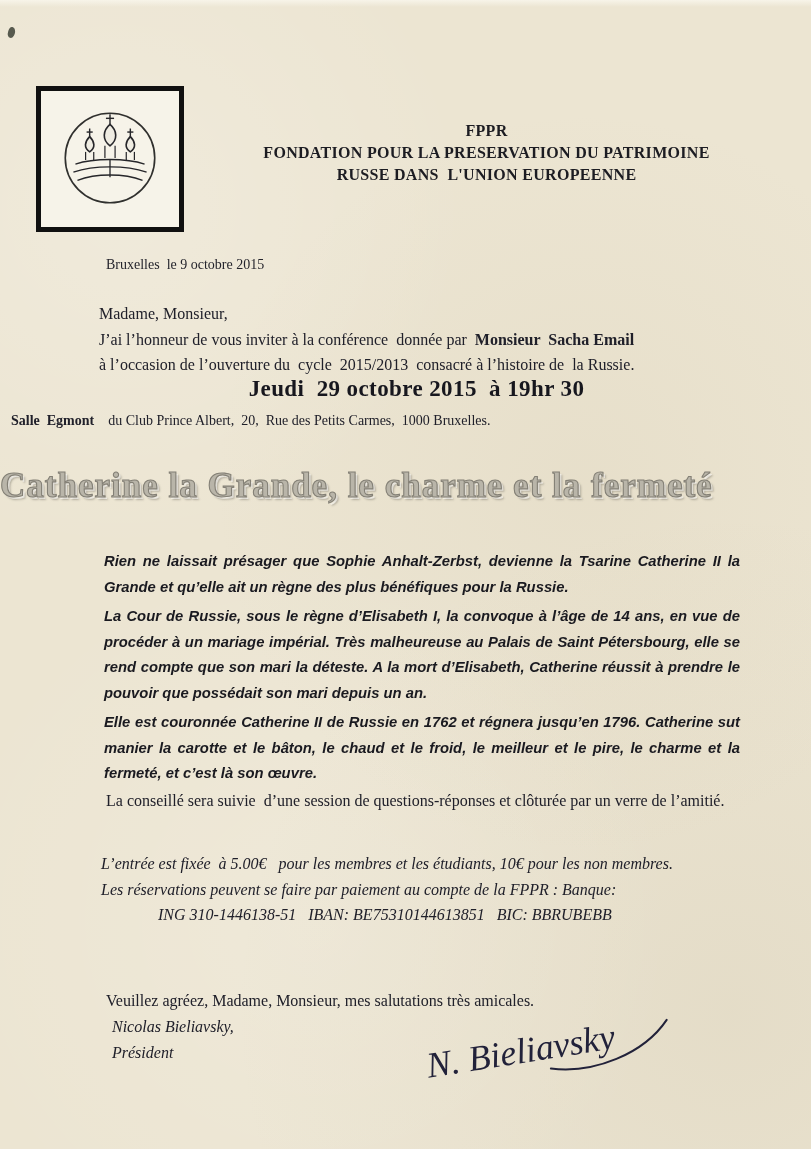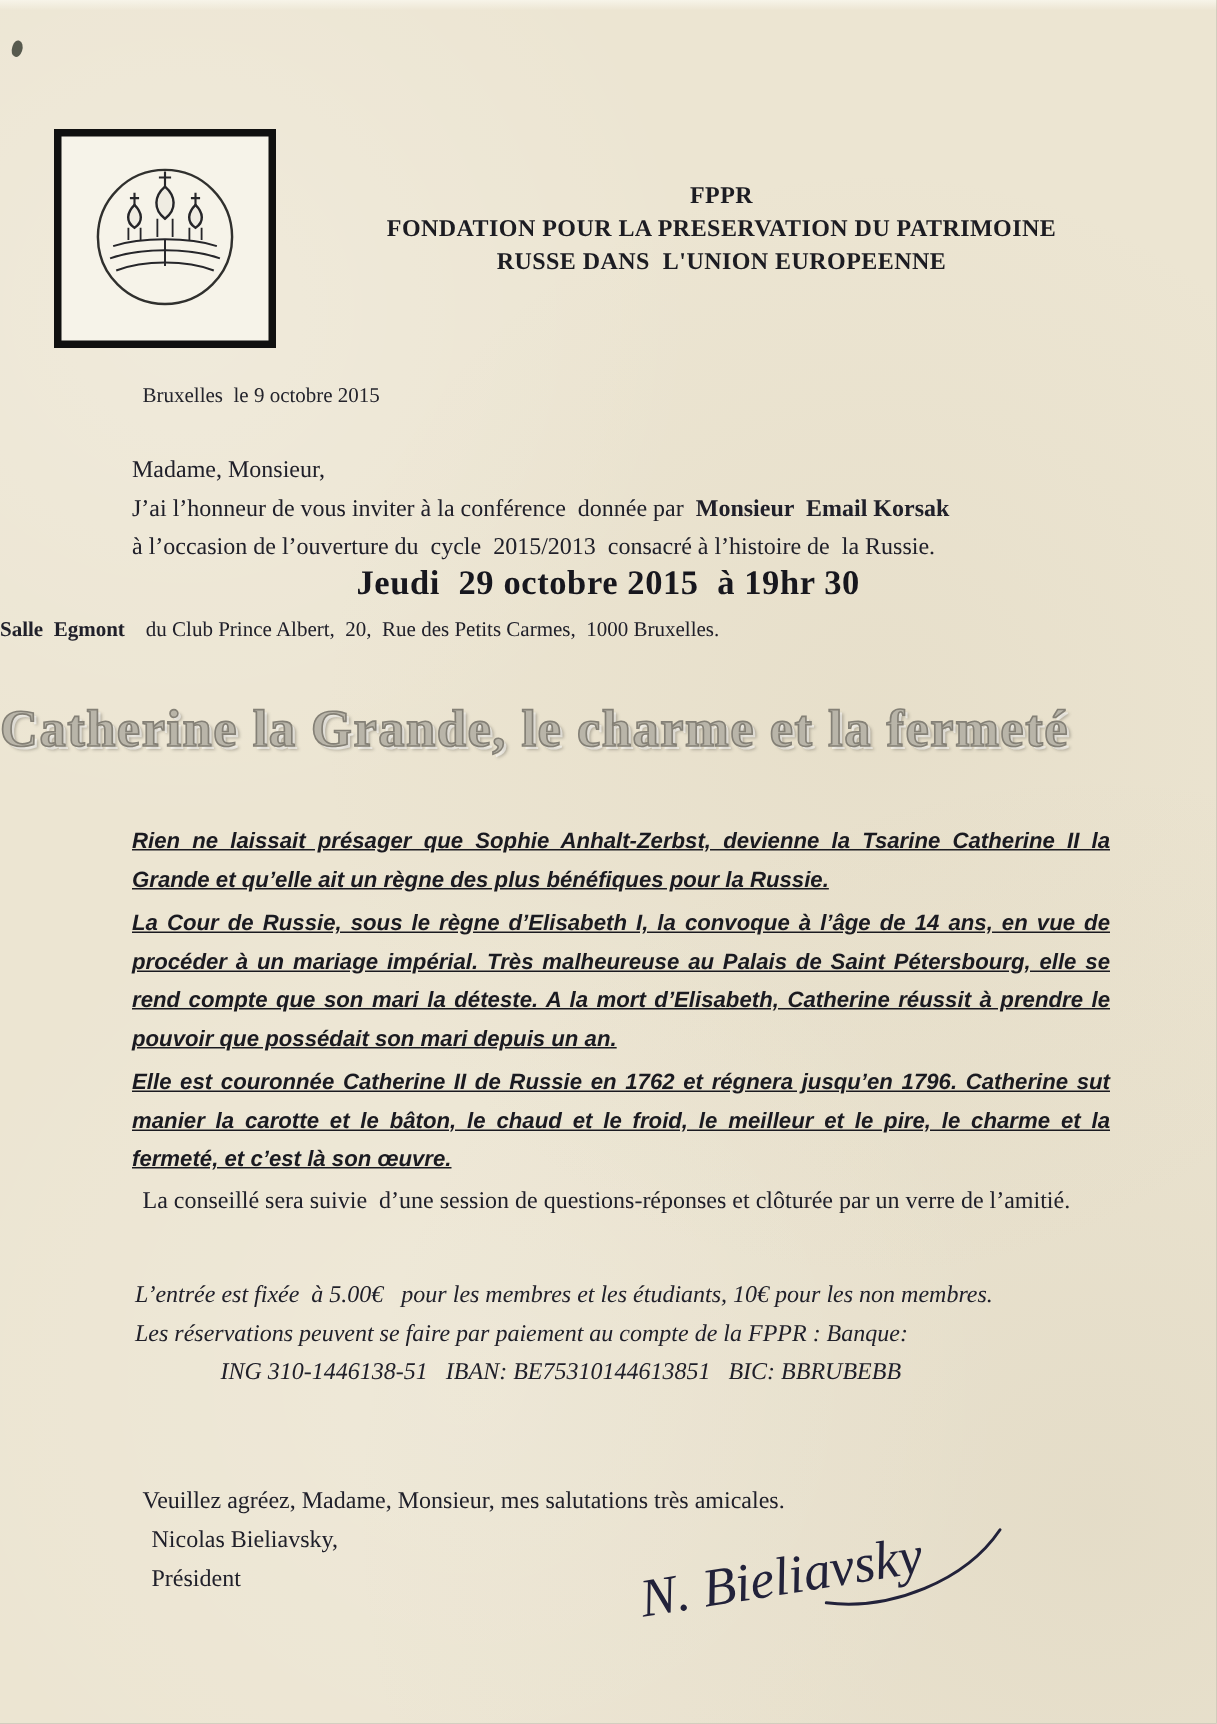--- a/index.html
+++ b/index.html
@@ -22,21 +22,21 @@
   .scan-edge-top {
     position:absolute; top:0; left:0; right:0; height:7px;
     background:linear-gradient(#f7f4e9, rgba(247,244,233,0));
   }
   .speck {
     position:absolute; left:8px; top:27px; width:7px; height:11px;
     background:#3c4136; border-radius:45% 60% 50% 55%;
     transform:rotate(18deg); opacity:.85;
   }
 
-  .prewrap { white-space:pre-wrap; }
+  .prewrap { white-space:pre-wrap;margin-left:11px; }
 
   
   .logo-box {
     position:absolute; left:36px; top:86px;
     width:148px; height:146px;
     border:5px solid #101010;
     background:#f6f3e9;
     display:flex; align-items:center; justify-content:center;
   }
 
@@ -78,41 +78,41 @@
     text-shadow:2px 2px 0 rgba(255,255,255,0.55), 3px 3px 2px rgba(112,108,98,0.45);
   }
 
   .body-block {
     position:absolute; left:88px; top:549px; width:652px;
     font-family:"Liberation Sans","DejaVu Sans",sans-serif;
     font-style:italic; font-weight:bold; font-size:14.8px;
     line-height:25.5px; color:#1a1a20;
     text-align:justify;
   }
-  .body-block p { margin:0 0 4px 0;text-decoration:underline; }
+  .body-block p { margin:0 0 4px 16px; }
 
   .closing-info {
     position:absolute; left:95px; top:788px; width:645px;
     font-size:16px; line-height:25.5px; color:#20202a;
   }
 
   .practical-block {
     position:absolute; left:90px; top:851px; width:658px;
     font-size:16px; line-height:25.5px; color:#20202a;font-style:italic;
   }
   .bank-line { padding-left:57px; }
   .email-link {
     color:#1f3bc7; text-decoration:underline; cursor:pointer;
   }
 
   .closing-block {
     position:absolute; left:95px; top:988px; width:520px;
     font-size:16px; line-height:26px; color:#20202a;
   }
-  .closing-block .sender { padding-left:6px; }
+  .closing-block .sender { padding-left:6px;font-style:italic; }
 
   .signature-wrap {
     position:absolute; left:418px; top:1002px; width:270px; height:95px;
   }
 </style>
 </head>
 <body>
 
 <div class="page">
 
@@ -155,21 +155,21 @@
   <div class="org-header">
     <div class="prewrap">FPPR</div>
     <div class="prewrap">FONDATION POUR LA PRESERVATION DU PATRIMOINE</div>
     <div class="prewrap">RUSSE DANS  L'UNION EUROPEENNE</div>
   </div>
 
   <div class="dateline prewrap">Bruxelles  le 9 octobre 2015</div>
 
   <div class="salutation-block">
     <div class="prewrap">Madame, Monsieur,</div>
-    <div class="prewrap"><span>J’ai l’honneur de vous inviter à la conférence  donnée par  </span><span class="bold">Monsieur  Email Korsak</span></div>
+    <div class="prewrap"><span>J’ai l’honneur de vous inviter à la conférence  donnée par  </span><span class="bold">Monsieur  Sacha Email</span></div>
     <div class="prewrap">à l’occasion de l’ouverture du  cycle  2015/2013  consacré à l’histoire de  la Russie.</div>
   </div>
 
   <div class="event-line prewrap">Jeudi  29 octobre 2015  à 19hr 30</div>
 
   <div class="venue-line prewrap"><span class="bold">Salle  Egmont</span><span>    du Club Prince Albert,  20,  Rue des Petits Carmes,  1000 Bruxelles.</span></div>
 
   <div class="display-title">Catherine la Grande, le charme et la fermeté</div>
 
   <div class="body-block">

